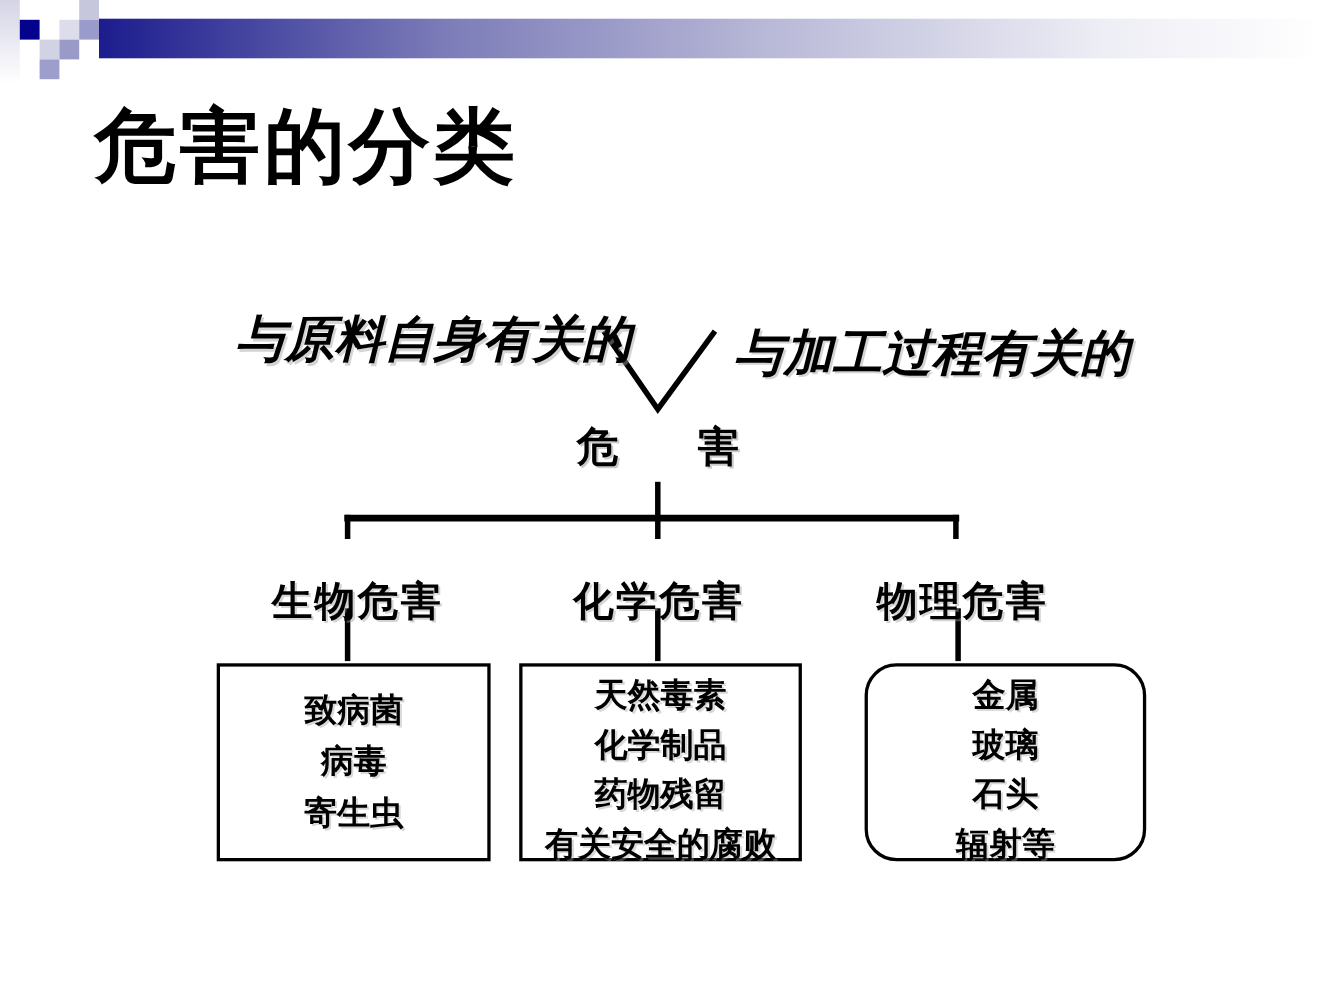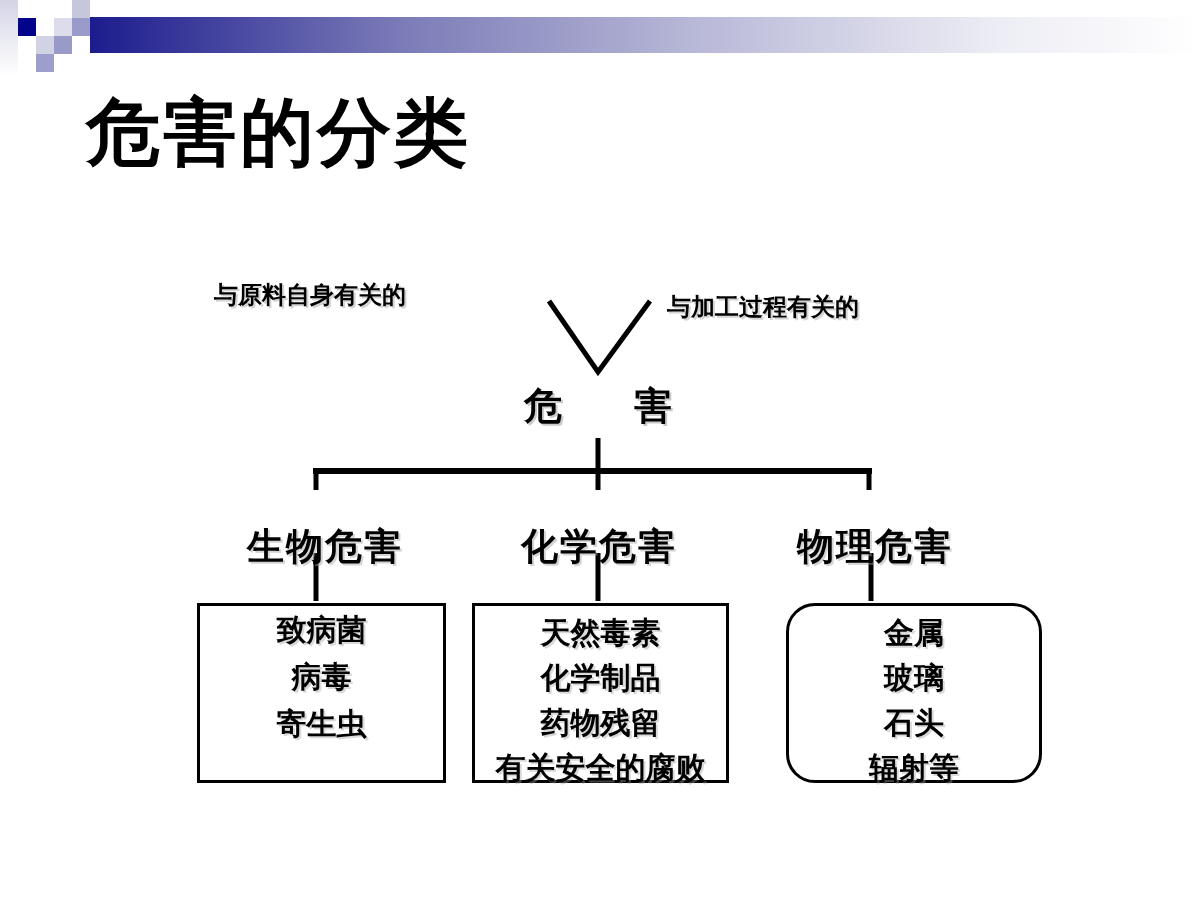--- a/index.html
+++ b/index.html
@@ -26,22 +26,23 @@
   .sq-g{left:36px;top:54px;background:#9e9ecd;}
   
   .title{
     position:absolute;left:70px;top:76px;margin:16px;
     font-size:74px;line-height:1.1;font-weight:900;letter-spacing:3px;white-space:nowrap;
   }
   
   .connectors{position:absolute;left:0;top:0;pointer-events:none;}
   
   .src-label{
-    position:absolute;top:279px;font-size:24px;font-weight:bold;white-space:nowrap;
+    position:absolute;top:279px;font-size:45px;font-weight:bold;white-space:nowrap;
     text-shadow:2px 2px 0 rgba(160,160,160,.45);
+    font-style:italic;
   }
   .src-left{left:214px;}
   .src-right{left:667px;margin-top:12px;}
   .root-node{
     position:absolute;left:598px;top:381px;transform:translateX(-50%);
     display:flex;gap:72px;font-size:38px;font-weight:bold;white-space:nowrap;
     font-family:"DejaVu Serif","Liberation Serif",serif;
     text-shadow:2px 2px 0 rgba(150,150,150,.5);
   }
   .branch-label{
@@ -52,21 +53,21 @@
   }
   .bl-1{left:325px;}
   .bl-2{left:599px;}
   .bl-3{left:875px;}
   .box{
     position:absolute;top:603px;height:180px;box-sizing:border-box;
     border:3px solid #000;background:#fff;text-align:center;
     font-size:30px;font-weight:bold;line-height:45px;padding-top:4px;
     text-shadow:2px 2px 0 rgba(160,160,160,.4);white-space:nowrap;
   }
-  .box-1{left:197px;width:249px;line-height:47px;padding-top:0;}
+  .box-1{left:197px;width:249px;line-height:47px;padding-top:16px;}
   .box-2{left:472px;width:257px;}
   .box-3{left:786px;width:256px;border-radius:29px;}
   .box .item{display:block;}
 </style>
 </head>
 <body>
 
 <div class="slide">
 
   <div class="deco-strip"></div>

